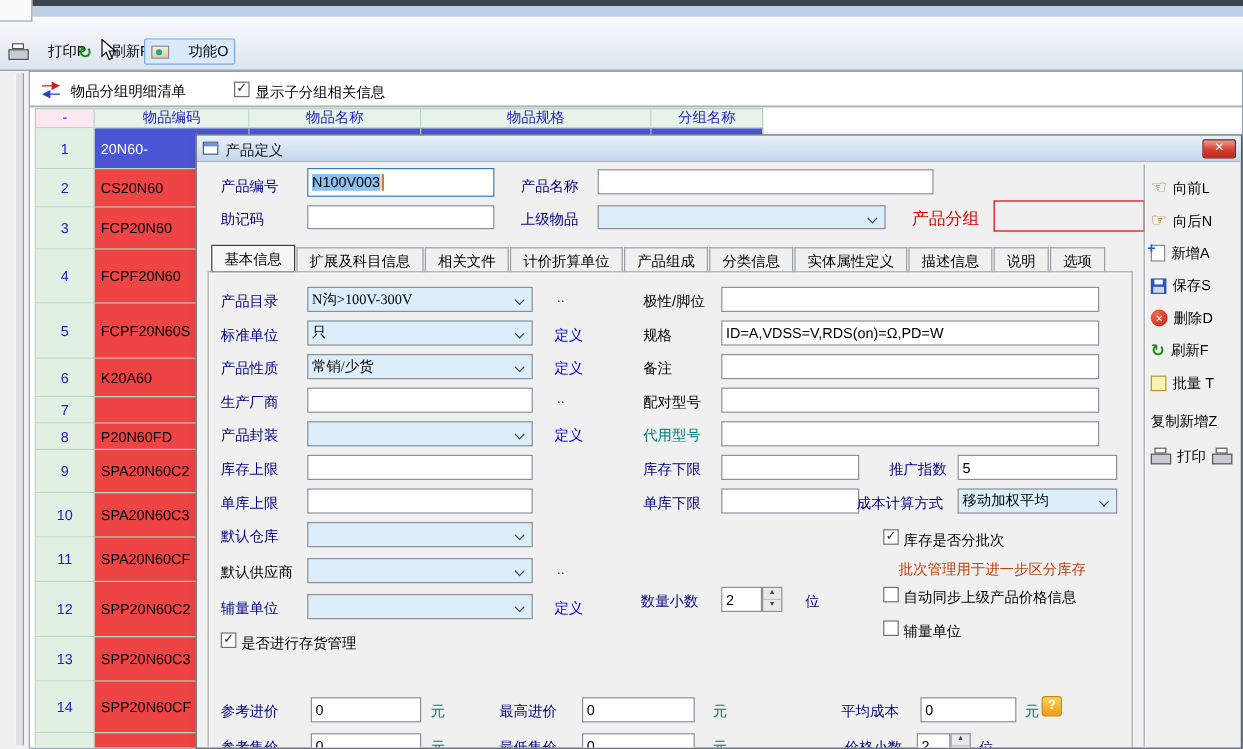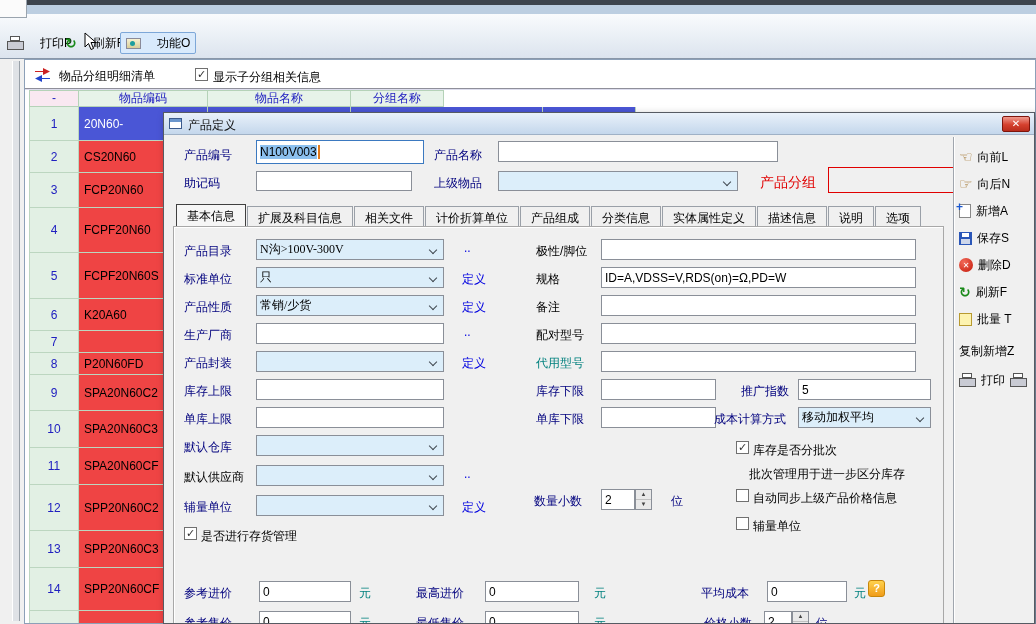--- a/index.html
+++ b/index.html
@@ -70,21 +70,21 @@
   .i-win span { display:block; width:100%; height:3px; background:#6b96cc; }
   .dtext { position:absolute; left:24px; top:4px; color:#111; }
   .dclose { position:absolute; right:4px; top:3px; width:28px; height:16px;
     background:linear-gradient(#f09a8e,#d5402e 55%,#b92c1c); border:1px solid #7e150c; border-radius:2px;
     color:#fff; font-size:10px; font-weight:bold; text-align:center; line-height:14px; }
 
   .nlbl { position:absolute; color:#00007e; white-space:nowrap; }
   .tlbl { position:absolute; color:#00807e; white-space:nowrap; }
   .blk  { position:absolute; color:#000; white-space:nowrap; }
   .lnk  { position:absolute; color:#0000e0; white-space:nowrap; cursor:pointer; }
-  .note { position:absolute; color:#000000; white-space:nowrap; }
+  .note { position:absolute; color:#c2410c; white-space:nowrap; }
 
   .inp { position:absolute; height:21px; background:#fff; border:1px solid #8a8f98;
     display:flex; align-items:center; padding:0 3px; overflow:hidden; white-space:nowrap; }
   .combo { background:#dceefa;font-family:Liberation Serif, serif; }
   .combo .ca { position:absolute; right:7px; top:7px; width:6px; height:6px;
     border-left:1.5px solid #404850; border-bottom:1.5px solid #404850; transform:rotate(-45deg); }
   .focus { border:1px solid #3b79c0; }
   .sel { background:#8cc0ee; }
   .caret { width:2px; height:14px; background:#e07a1e; margin-left:1px; }
   .redbox { position:absolute; border:1px solid #e00000; background:#f0f0f0; }
@@ -163,20 +163,21 @@
     </svg>
     <span class="ltitle">物品分组明细清单</span>
     <span class="chk" style="position:absolute;left:170px;top:8px">✓</span>
     <span style="position:absolute;left:188px;top:9px">显示子分组相关信息</span>
   </div>
   <div class="tbl">
     <div class="thead">
       <div class="th w0">-</div>
       <div class="th w1">物品编码</div>
       <div class="th w2">物品名称</div>
+      <div class="th w3">物品规格</div>
       <div class="th w4">分组名称</div>
     </div>
     <div class="trow" style="height:34px">
       <div class="tc tn w0">1</div>
       <div class="tc td w1 selc">20N60-</div>
       <div class="tc td w2 selc"></div>
       <div class="tc td w3 selc"></div>
       <div class="tc td w4 selc"></div>
     </div>
     <div class="trow" style="height:32px">
@@ -282,21 +283,21 @@
 <div class="abs dialog">
   <div class="dtitle">
     <span class="i-win">
         <span></span>
       </span>
     <span class="dtext">产品定义</span>
     <span class="dclose">✕</span>
   </div>
 
   <div class="nlbl" style="left:20px;top:34px">产品编号</div>
-  <div class="inp focus" style="left:92px;top:27px;width:168px;height:24px">
+  <div class="inp focus" style="left:92px;top:27px;width:156px;height:24px">
     <span class="sel">N100V003</span>
       <span class="caret"></span>
   </div>
   <div class="nlbl" style="left:270px;top:34px">产品名称</div>
   <div class="inp" style="left:334px;top:28px;width:280px"></div>
 
   <div class="nlbl" style="left:20px;top:62px">助记码</div>
   <div class="inp" style="left:92px;top:58px;width:156px;height:20px"></div>
   <div class="nlbl" style="left:270px;top:62px">上级物品</div>
   <div class="inp combo" style="left:334px;top:58px;width:240px;height:20px">

